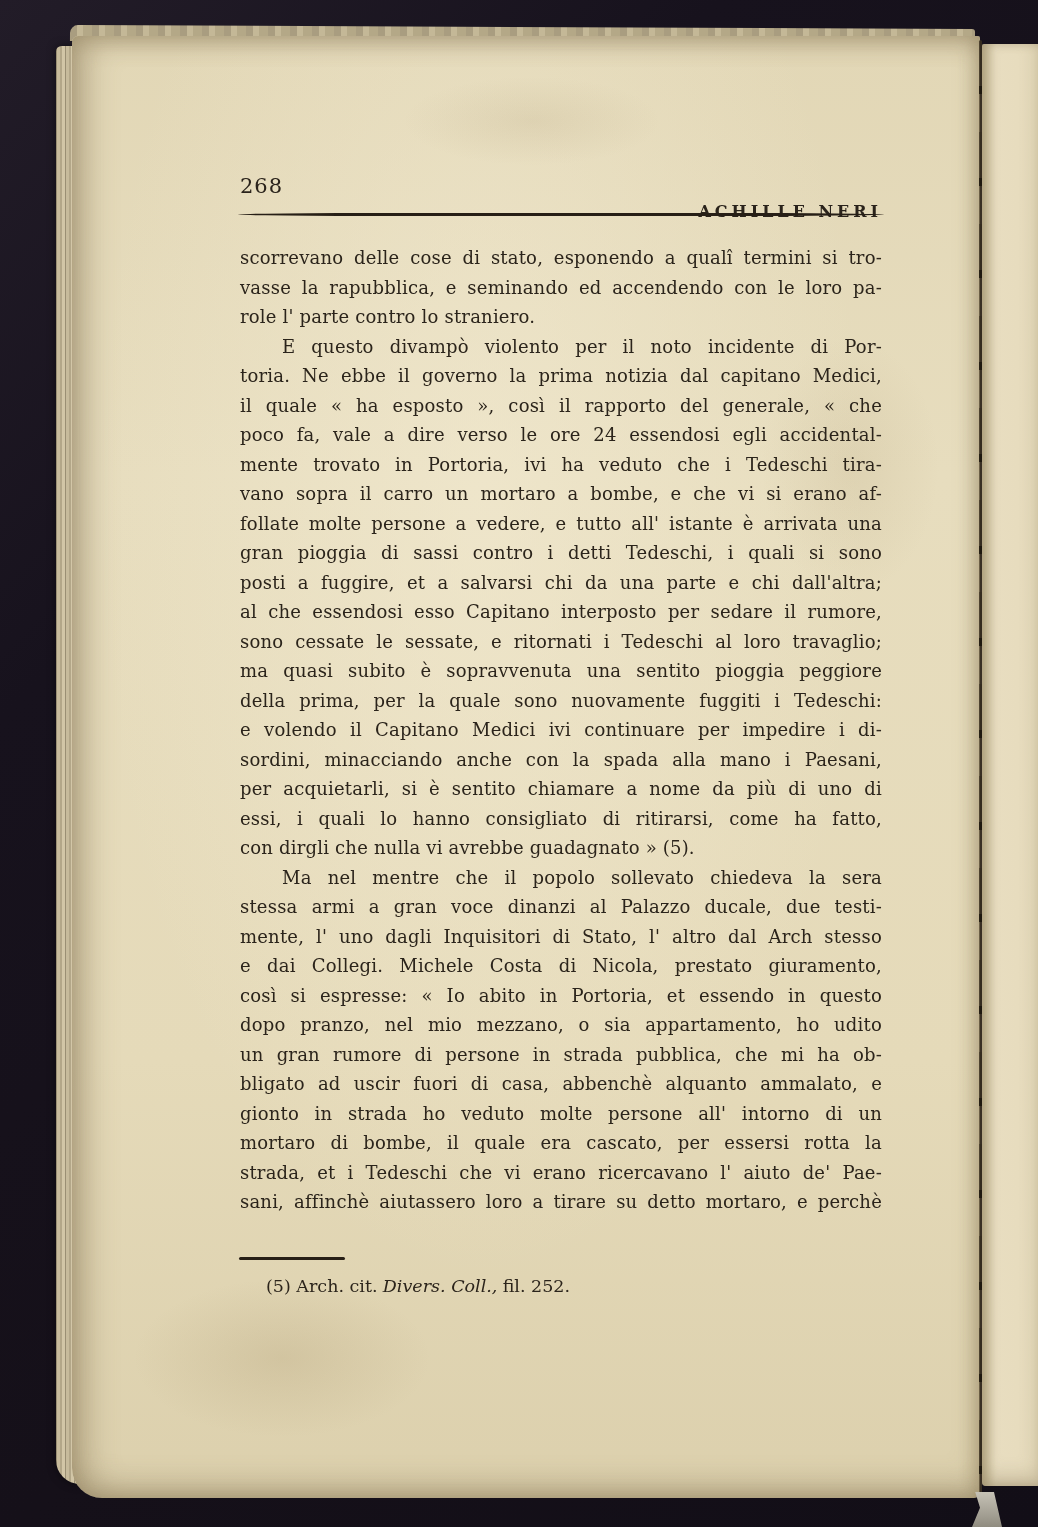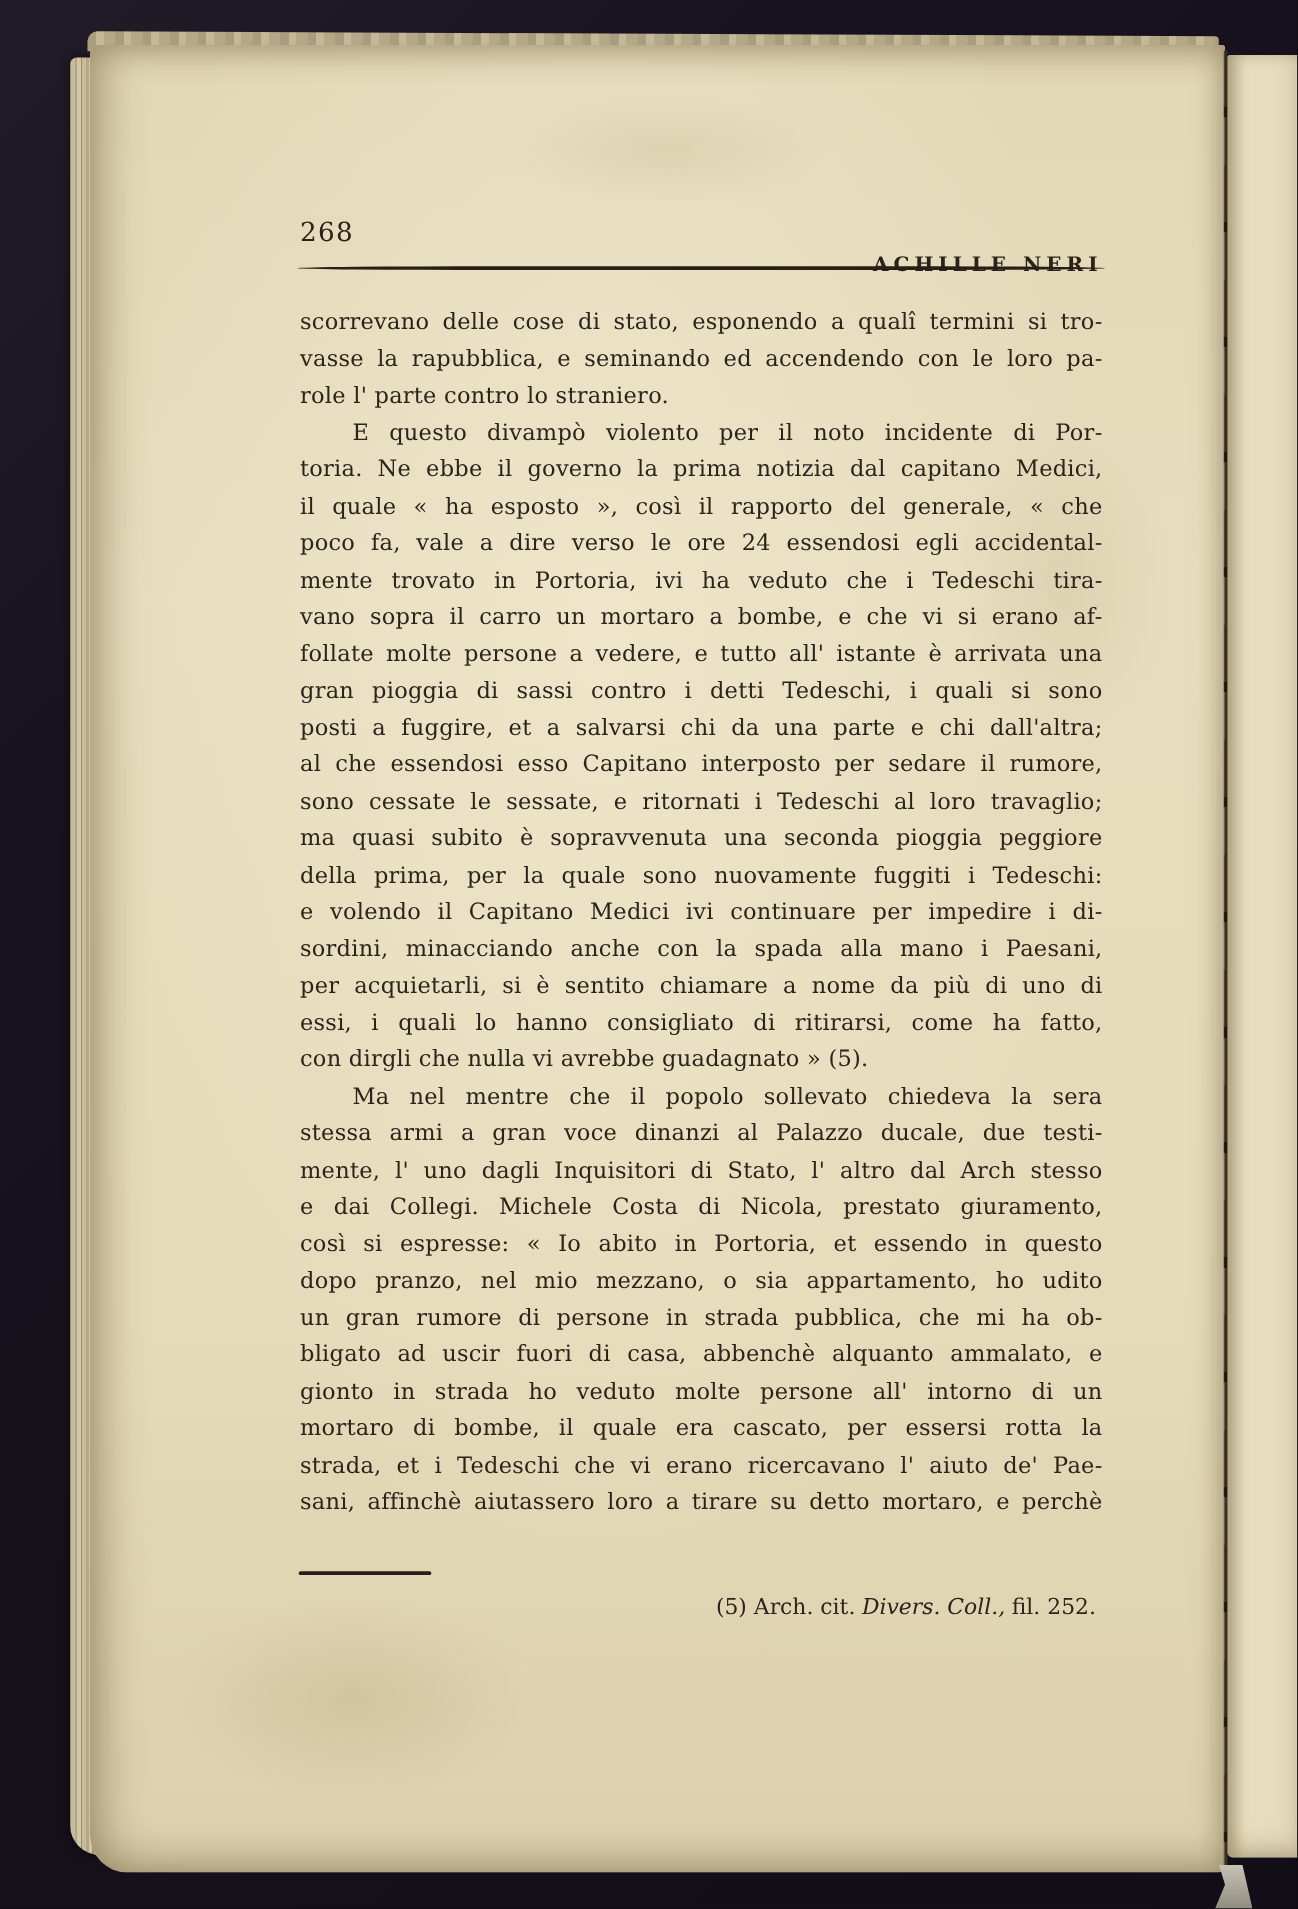--- a/index.html
+++ b/index.html
@@ -83,21 +83,21 @@
     text-align:justify;text-align-last:justify;
     letter-spacing:.2px;
   }
   .line.indent{text-indent:42px;}
   .line.endline{text-align-last:left;}
   .footnote-rule{
     position:absolute;left:239px;top:1257px;width:106px;height:2.5px;background:#271f16;border-radius:2px;
   }
   .footnote{
     position:absolute;left:240px;top:1273px;width:642px;color:#2b241b;
-    font-size:17.5px;line-height:26px;text-indent:26px;text-align:right;
+    font-size:17.5px;line-height:26px;text-indent:26px;
   }
   .footnote span{margin-right:.3em;}
   .footnote .it{font-style:italic;}
 </style>
 </head>
 <body>
 
 <div id="scan">
 
   <div class="stack-left"></div>
@@ -127,21 +127,21 @@
       <div class="line">toria. Ne ebbe il governo la prima notizia dal capitano Medici,</div>
       <div class="line">il quale « ha esposto », così il rapporto del generale, « che</div>
       <div class="line">poco fa, vale a dire verso le ore 24 essendosi egli accidental-</div>
       <div class="line">mente trovato in Portoria, ivi ha veduto che i Tedeschi tira-</div>
       <div class="line">vano sopra il carro un mortaro a bombe, e che vi si erano af-</div>
       <div class="line">follate molte persone a vedere, e tutto all' istante è arrivata una</div>
       <div class="line">gran pioggia di sassi contro i detti Tedeschi, i quali si sono</div>
       <div class="line">posti a fuggire, et a salvarsi chi da una parte e chi dall'altra;</div>
       <div class="line">al che essendosi esso Capitano interposto per sedare il rumore,</div>
       <div class="line">sono cessate le sessate, e ritornati i Tedeschi al loro travaglio;</div>
-      <div class="line">ma quasi subito è sopravvenuta una seconda pioggia peggiore</div>
+      <div class="line">ma quasi subito è sopravvenuta una sentito pioggia peggiore</div>
       <div class="line">della prima, per la quale sono nuovamente fuggiti i Tedeschi:</div>
       <div class="line">e volendo il Capitano Medici ivi continuare per impedire i di-</div>
       <div class="line">sordini, minacciando anche con la spada alla mano i Paesani,</div>
       <div class="line">per acquietarli, si è sentito chiamare a nome da più di uno di</div>
       <div class="line">essi, i quali lo hanno consigliato di ritirarsi, come ha fatto,</div>
       <div class="line endline">con dirgli che nulla vi avrebbe guadagnato » (5).</div>
       <div class="line indent">Ma nel mentre che il popolo sollevato chiedeva la sera</div>
       <div class="line">stessa armi a gran voce dinanzi al Palazzo ducale, due testi-</div>
       <div class="line">mente, l' uno dagli Inquisitori di Stato, l' altro dal Arch stesso</div>
       <div class="line">e dai Collegi. Michele Costa di Nicola, prestato giuramento,</div>

